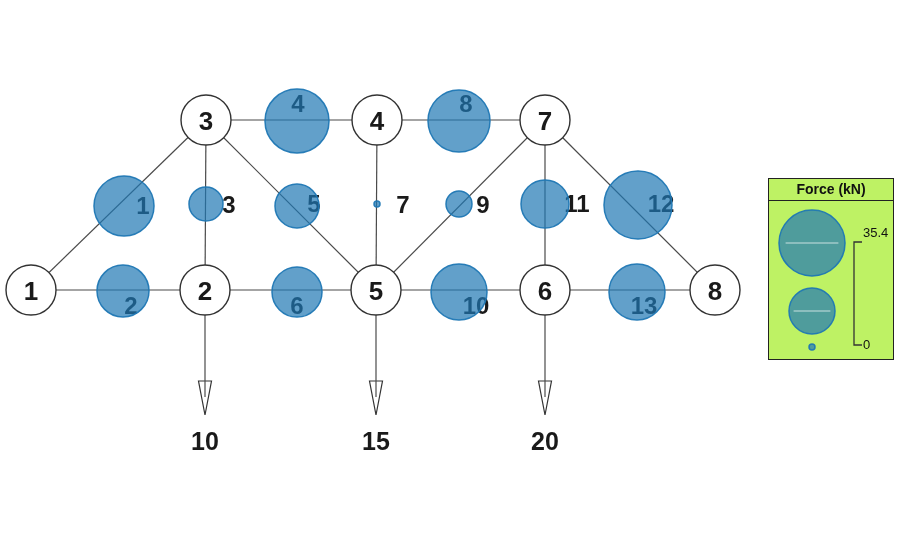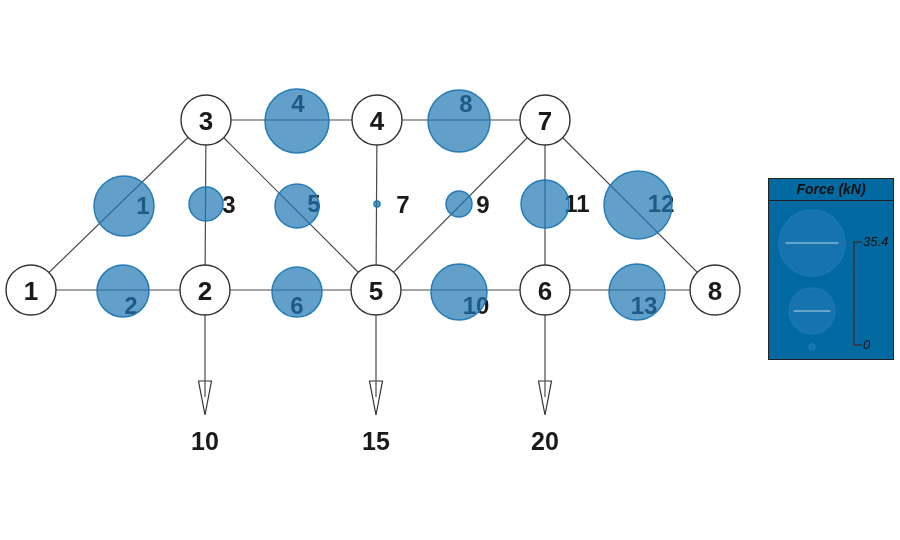--- a/index.html
+++ b/index.html
@@ -8,44 +8,43 @@
     background: #ffffff;
     overflow: hidden;
     font-family: "Liberation Sans", sans-serif;
   }
   .stage { position: relative; width: 900px; height: 540px; }
   #truss-svg { position: absolute; left: 0; top: 0; }
   .legend {
     position: absolute;
     left: 768px; top: 178px;
     width: 126px; height: 182px;
-    background: #0369a1;
+    background: #bef264;
     border: 1.3px solid #222222;
     box-sizing: border-box;
-    font-style: italic;
   }
   .legend-header {
     height: 21px;
     border-bottom: 1.3px solid #222222;
     text-align: center;
     font-size: 14px;
     font-weight: 700;
     line-height: 21px;
     color: #111111;
   }
   .legend-body { position: relative; width: 100%; height: 159px; }
   #legend-svg { position: absolute; left: 0; top: 0; }
   .legend-tick {
     position: absolute;
     left: 94px;
     font-size: 13px;
     color: #111111;
     white-space: nowrap;
   }
-  .legend-tick.max { top: 33px; }
+  .legend-tick.max { top: 24px; }
   .legend-tick.min { top: 136px; }
   text { font-family: "Liberation Sans", sans-serif; }
 </style>
 </head>
 <body>
 
 <div class="stage">
   <svg id="truss-svg" width="900" height="540">
       <line x1="31" y1="290" x2="206" y2="120" stroke="#4a4a4a" stroke-width="1.2"></line>
       <line x1="31" y1="290" x2="205" y2="290" stroke="#4a4a4a" stroke-width="1.2"></line>

